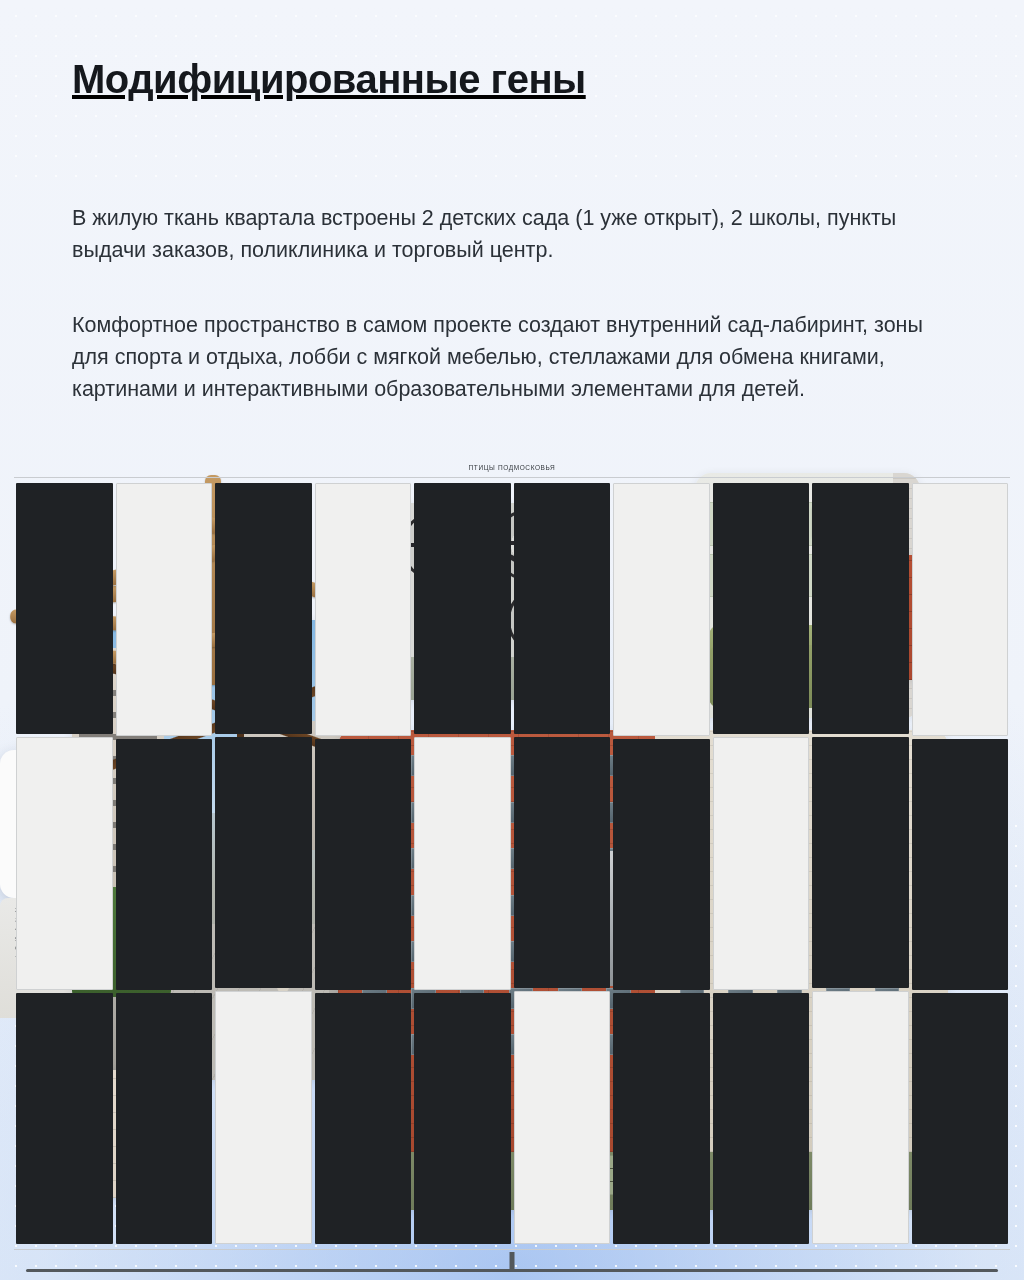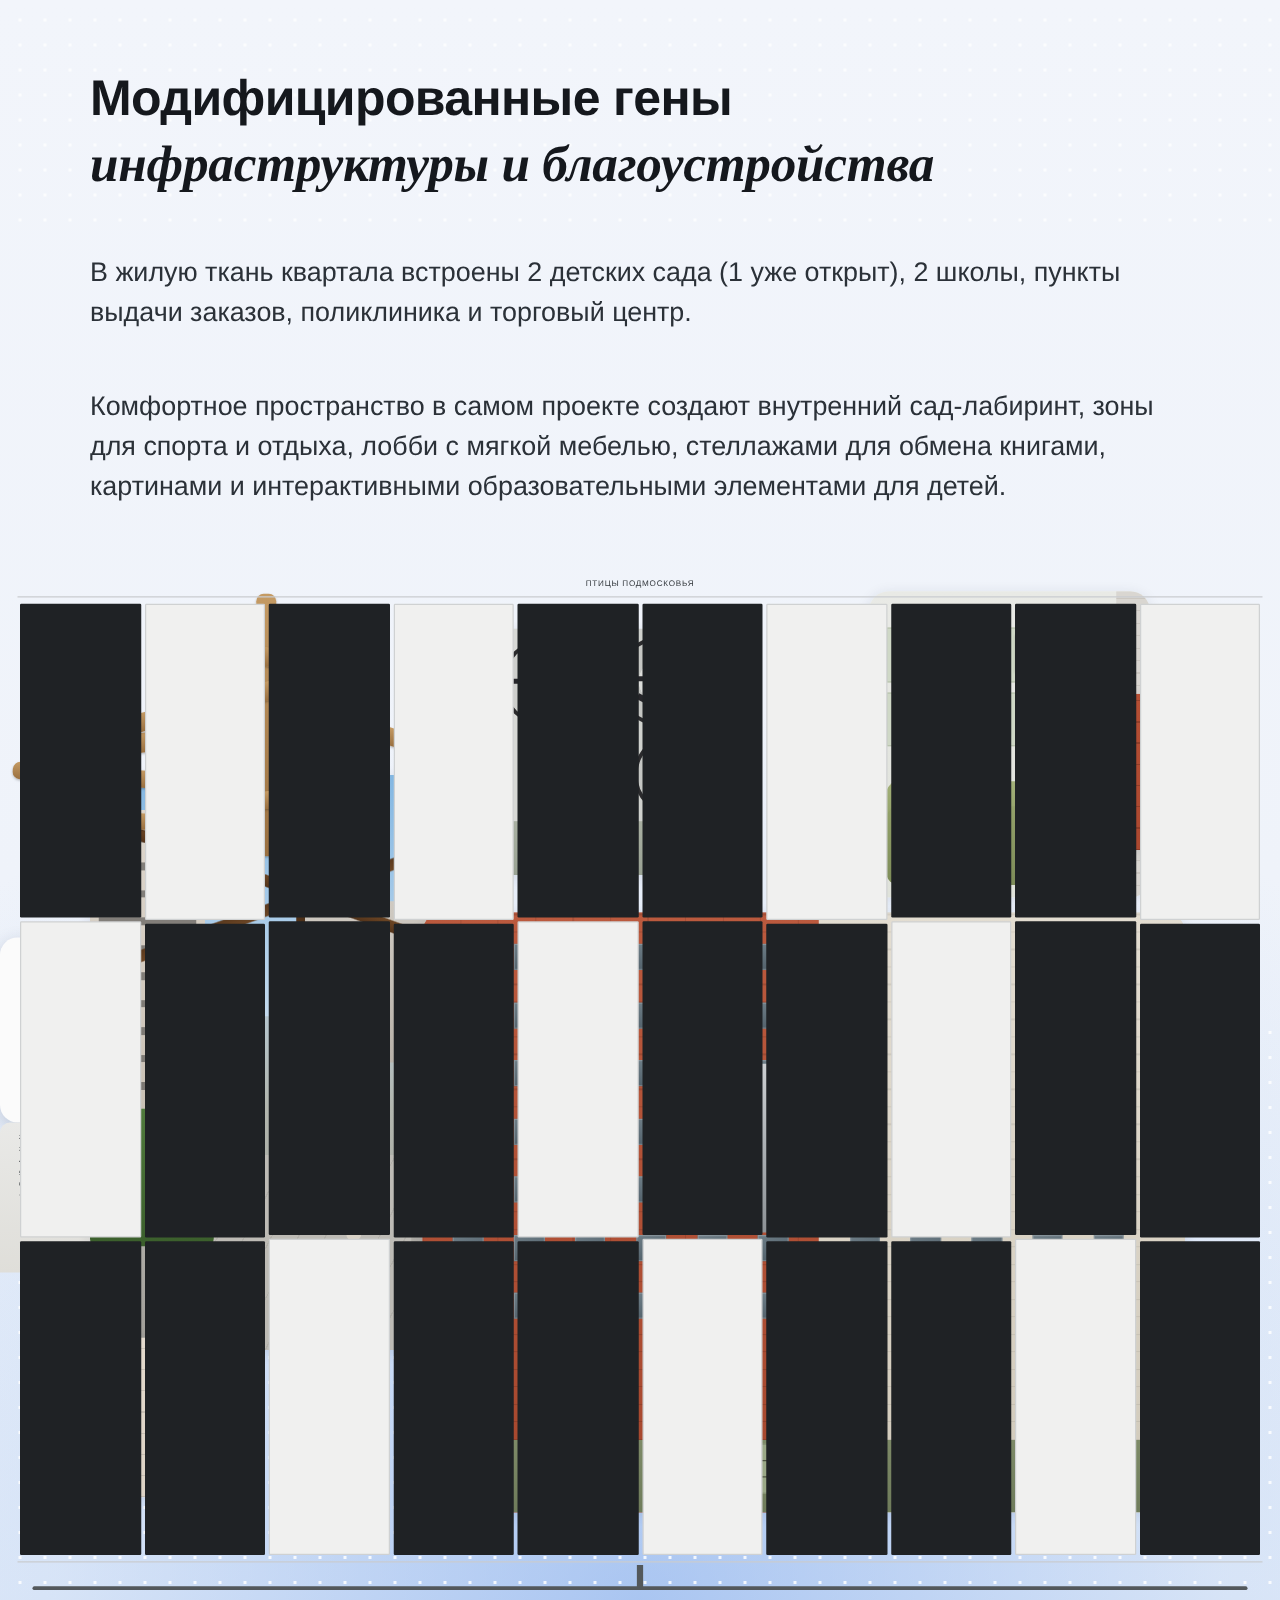--- a/index.html
+++ b/index.html
@@ -47,20 +47,21 @@
   .content {
     position: relative;
     z-index: 5;
   }
 
   .headline {
     position: absolute;
     left: 72px;
     top: 56px;
     width: 900px;
+    text-decoration: underline;
   }
   .headline .line1 {
     font-size: 40px;
     font-weight: 700;
     letter-spacing: -0.5px;
     color: #15181d;
     line-height: 1.18;
   }
   .headline .line2 {
     font-family: "Liberation Serif", serif;
@@ -271,21 +272,20 @@
 <body>
 
 <div class="page">
   <div class="dots-top"></div>
   <div class="dots"></div>
 
   <div class="content">
 
     <div class="headline">
       <div class="line1">Модифицированные гены</div>
-      <div class="line2">инфраструктуры и благоустройства</div>
     </div>
 
     <div class="para para-1">В жилую ткань квартала встроены 2 детских сада (1 уже открыт), 2 школы, пункты выдачи заказов, поликлиника и торговый центр.</div>
     <div class="para para-2">Комфортное пространство в самом проекте создают внутренний сад-лабиринт, зоны для спорта и отдыха, лобби с мягкой мебелью, стеллажами для обмена книгами, картинами и интерактивными образовательными элементами для детей.</div>
 
     <div class="collage">
 
       <div class="card bikes">
         <div class="wall-l"></div>
           <div class="wall-r"></div>

